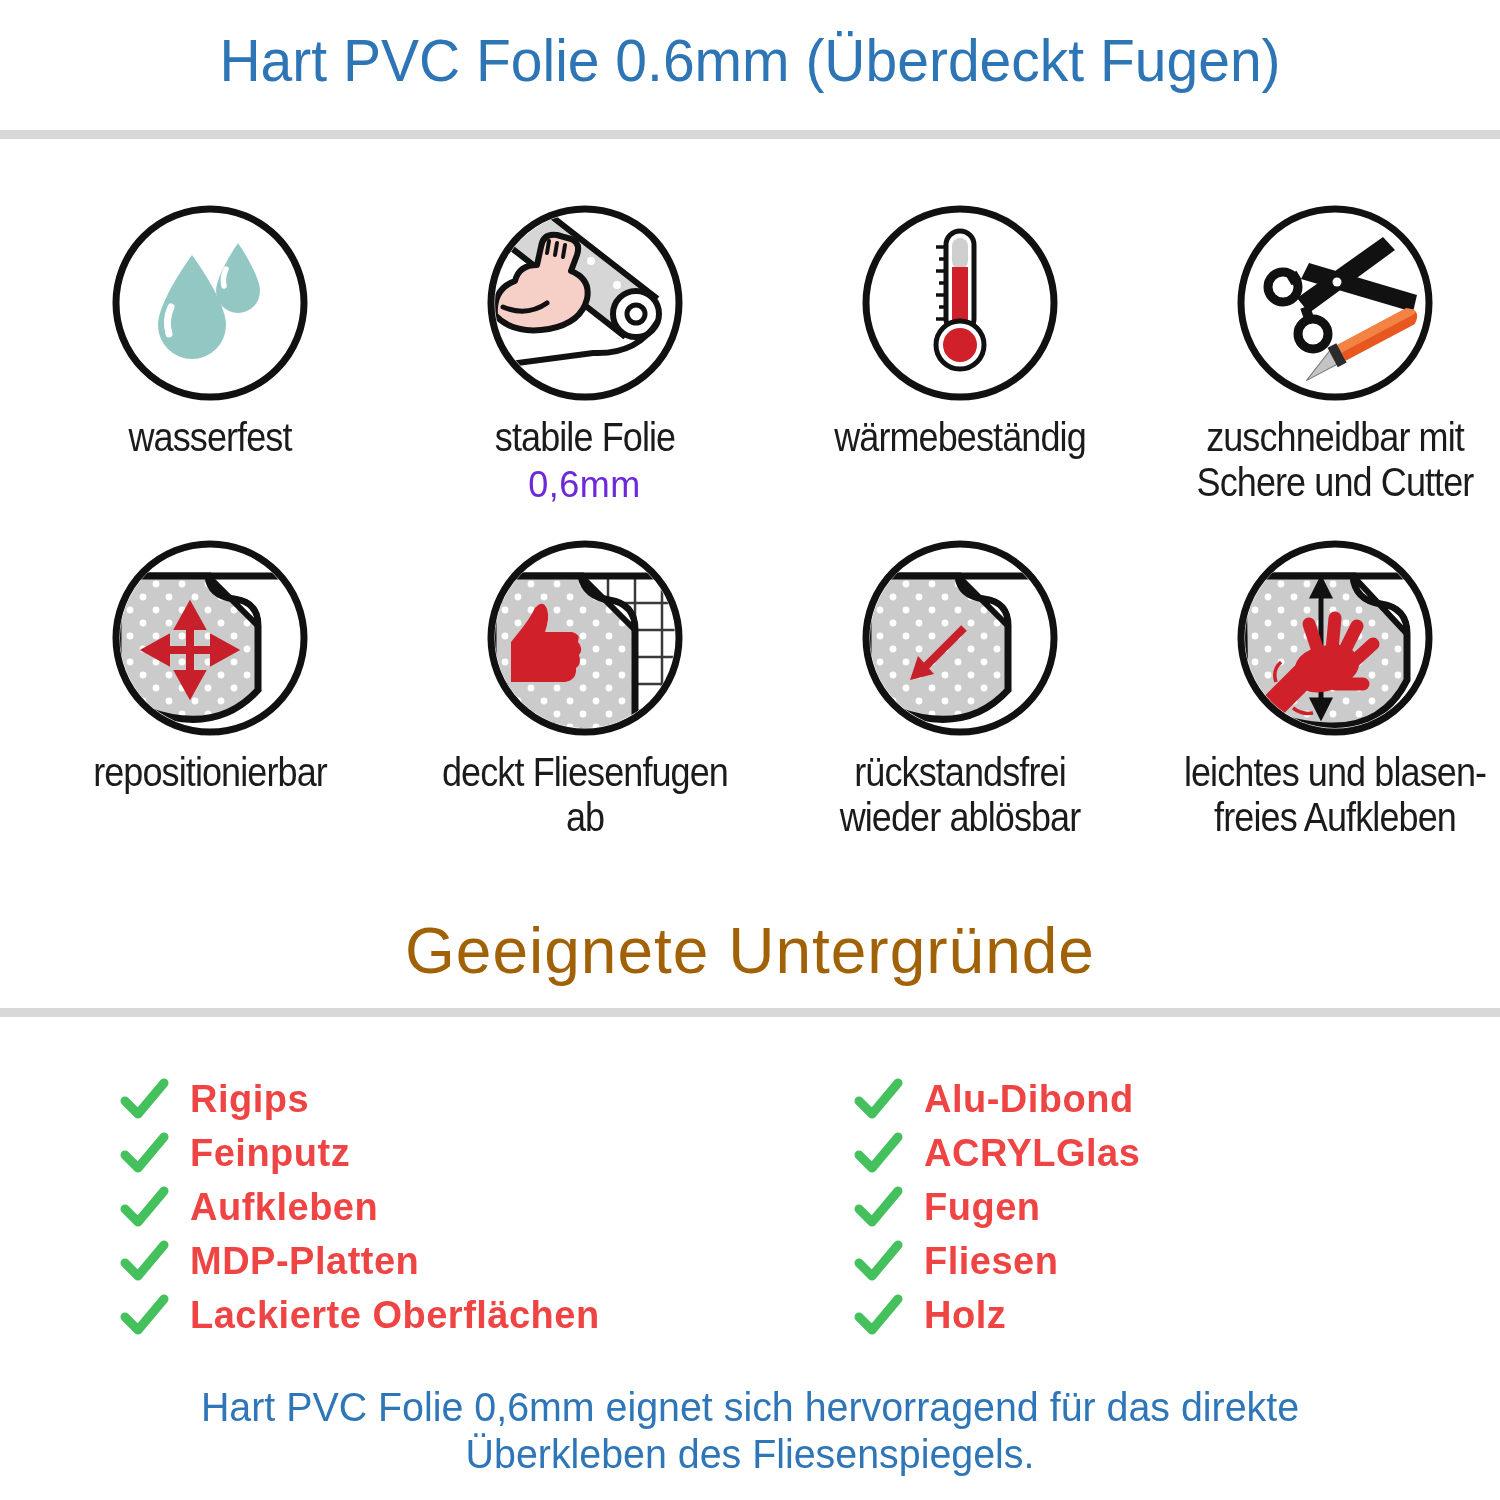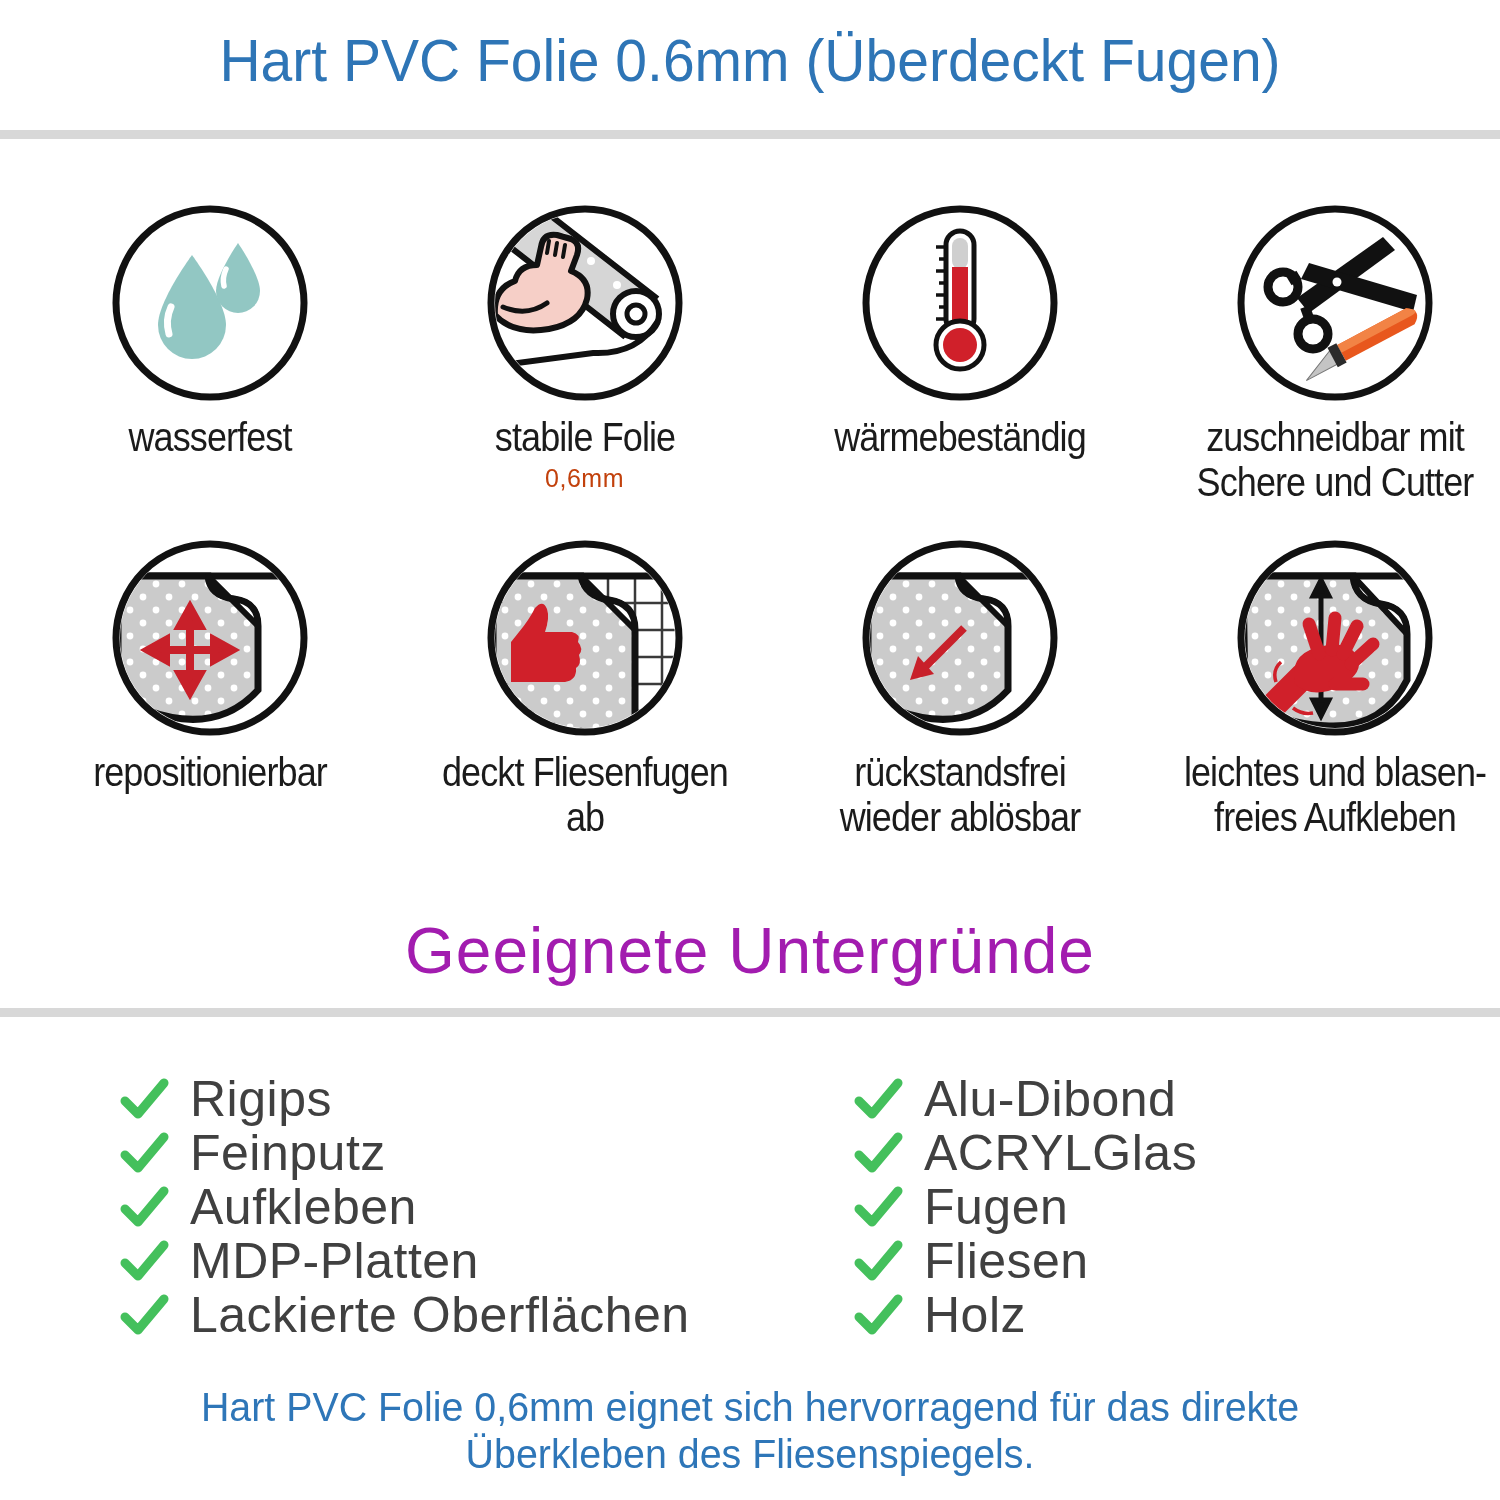--- a/index.html
+++ b/index.html
@@ -16,32 +16,32 @@
 
   
   .features{position:absolute;top:203px;left:0;width:1500px;
             display:grid;grid-template-columns:repeat(4,375px);grid-auto-rows:335px;}
   .cell{display:flex;flex-direction:column;align-items:center;margin-left:44px;}
   .icon-circle{width:200px;height:200px;flex:0 0 auto;}
   .icon-circle svg{display:block;width:200px;height:200px;}
   .feature-label{margin-top:12px;font-size:40px;line-height:1.12;text-align:center;
                  color:#1b1b1b;letter-spacing:-1px;white-space:pre-line;
                  transform:scaleX(.9);transform-origin:center top;width:360px;}
-  .feature-sublabel{margin-top:4px;font-size:25px;color:#c2410c;letter-spacing:0.5px;
+  .feature-sublabel{margin-top:4px;font-size:36px;color:#6d28d9;letter-spacing:0.5px;
                     text-align:center;}
 
   
   .subheading{position:absolute;top:914px;left:0;width:1500px;text-align:center;
-              font-size:64px;font-weight:500;color:#a21caf;letter-spacing:1px;}
+              font-size:64px;font-weight:500;color:#a16207;letter-spacing:1px;}
   .list{position:absolute;top:1058px;list-style:none;margin:0;padding:14px 0 0 0;}
   .list.left{left:118px;}
   .list.right{left:852px;}
   .list li{height:54px;display:flex;align-items:center;}
   .check{width:52px;height:44px;flex:0 0 auto;margin-right:20px;}
-  .item-label{font-size:50px;font-weight:400;color:#404040;letter-spacing:0.5px;white-space:nowrap;}
+  .item-label{font-size:38px;font-weight:700;color:#ef4444;letter-spacing:0.5px;white-space:nowrap;}
 
   
   .footer{position:absolute;top:1384px;left:0;width:1500px;text-align:center;
           color:#2e76b8;font-size:41px;line-height:47px;
           transform:scaleX(.96);transform-origin:center top;}
 </style>
 </head>
 <body>
 
 <div class="page">

